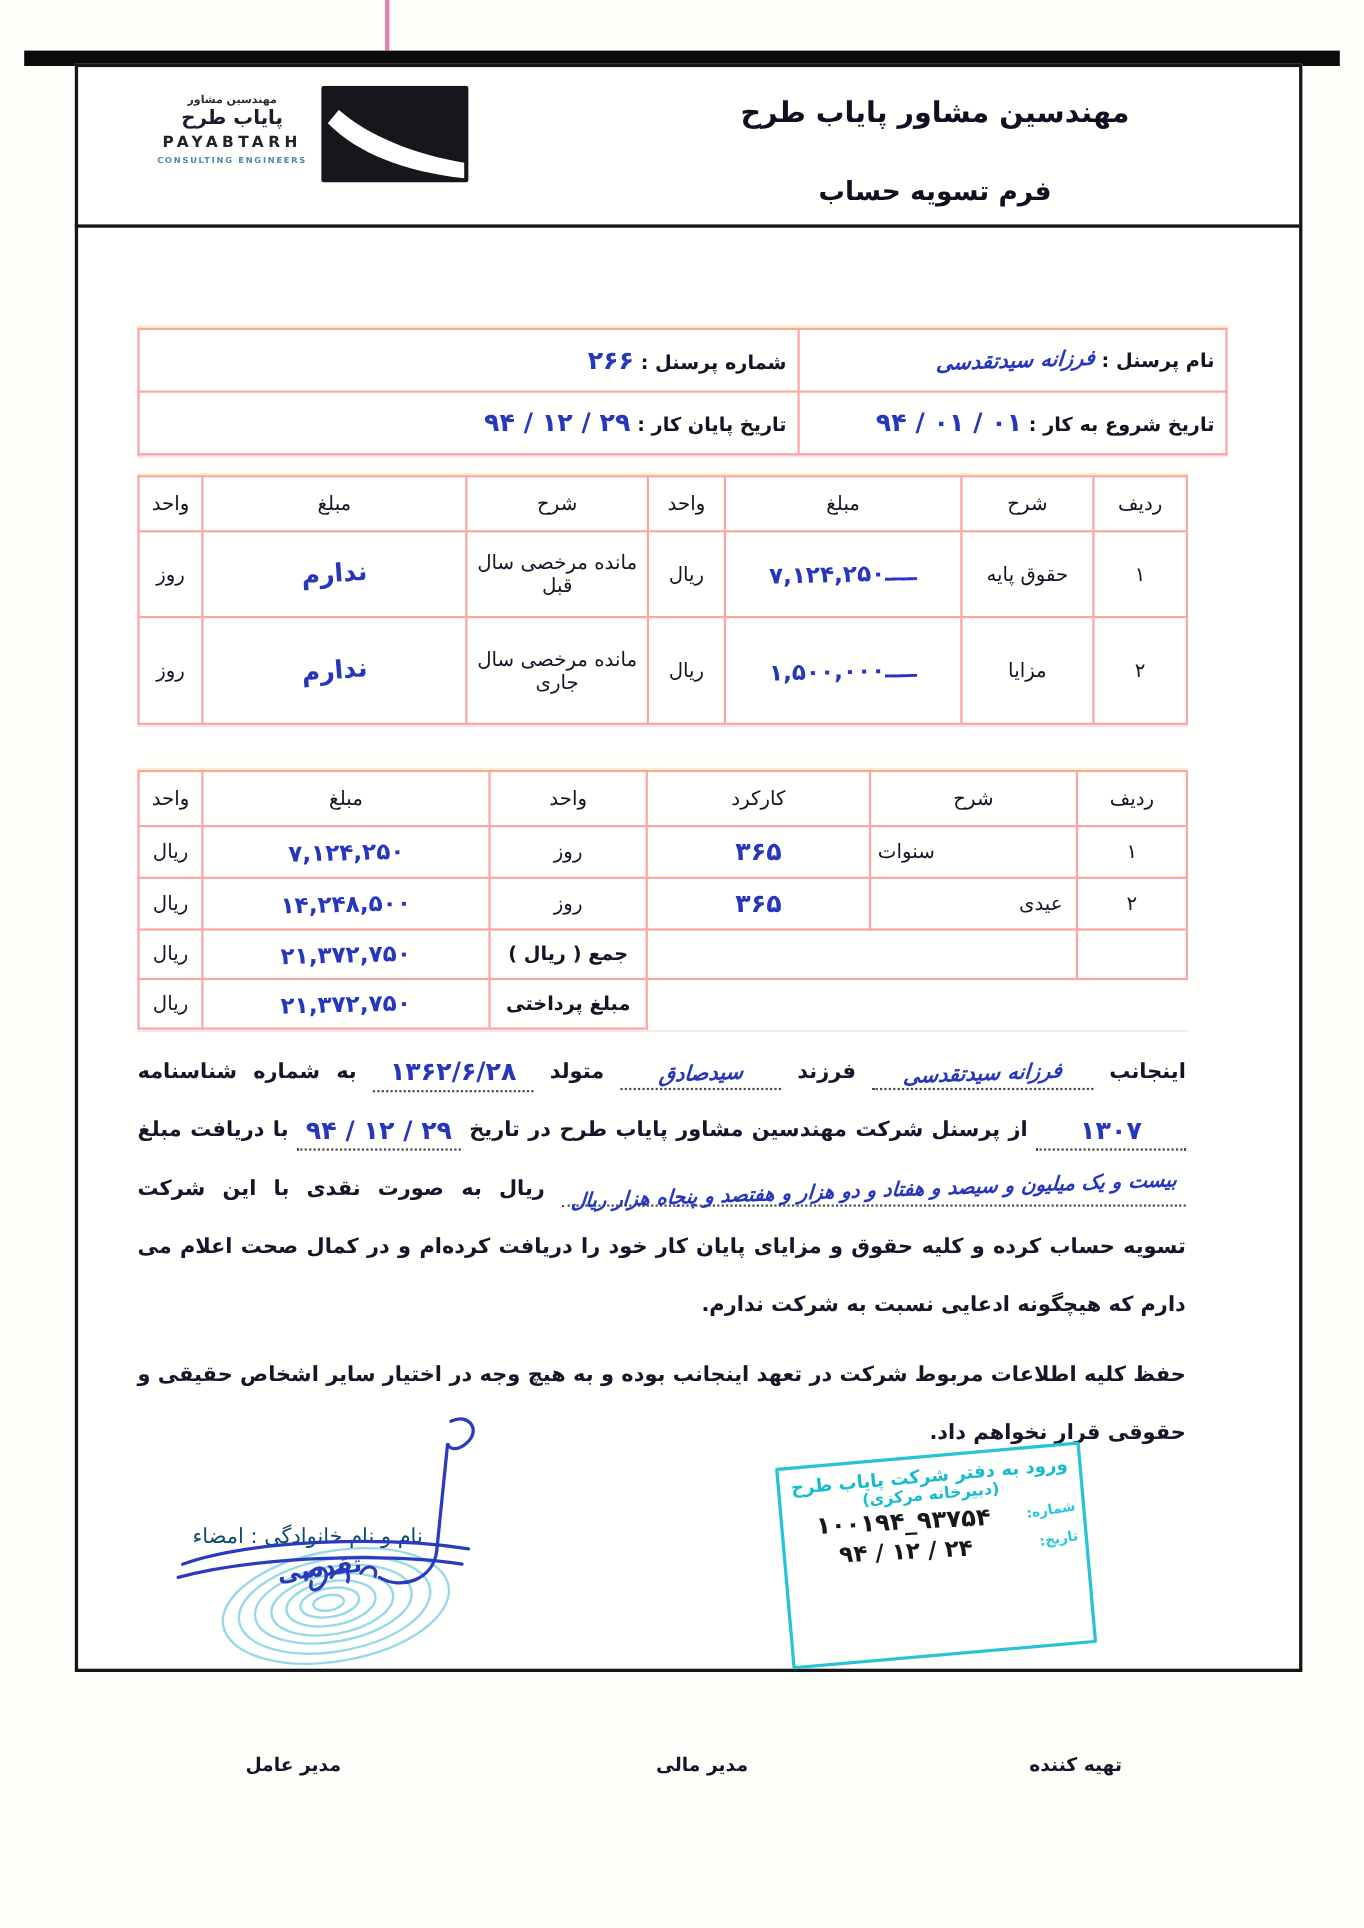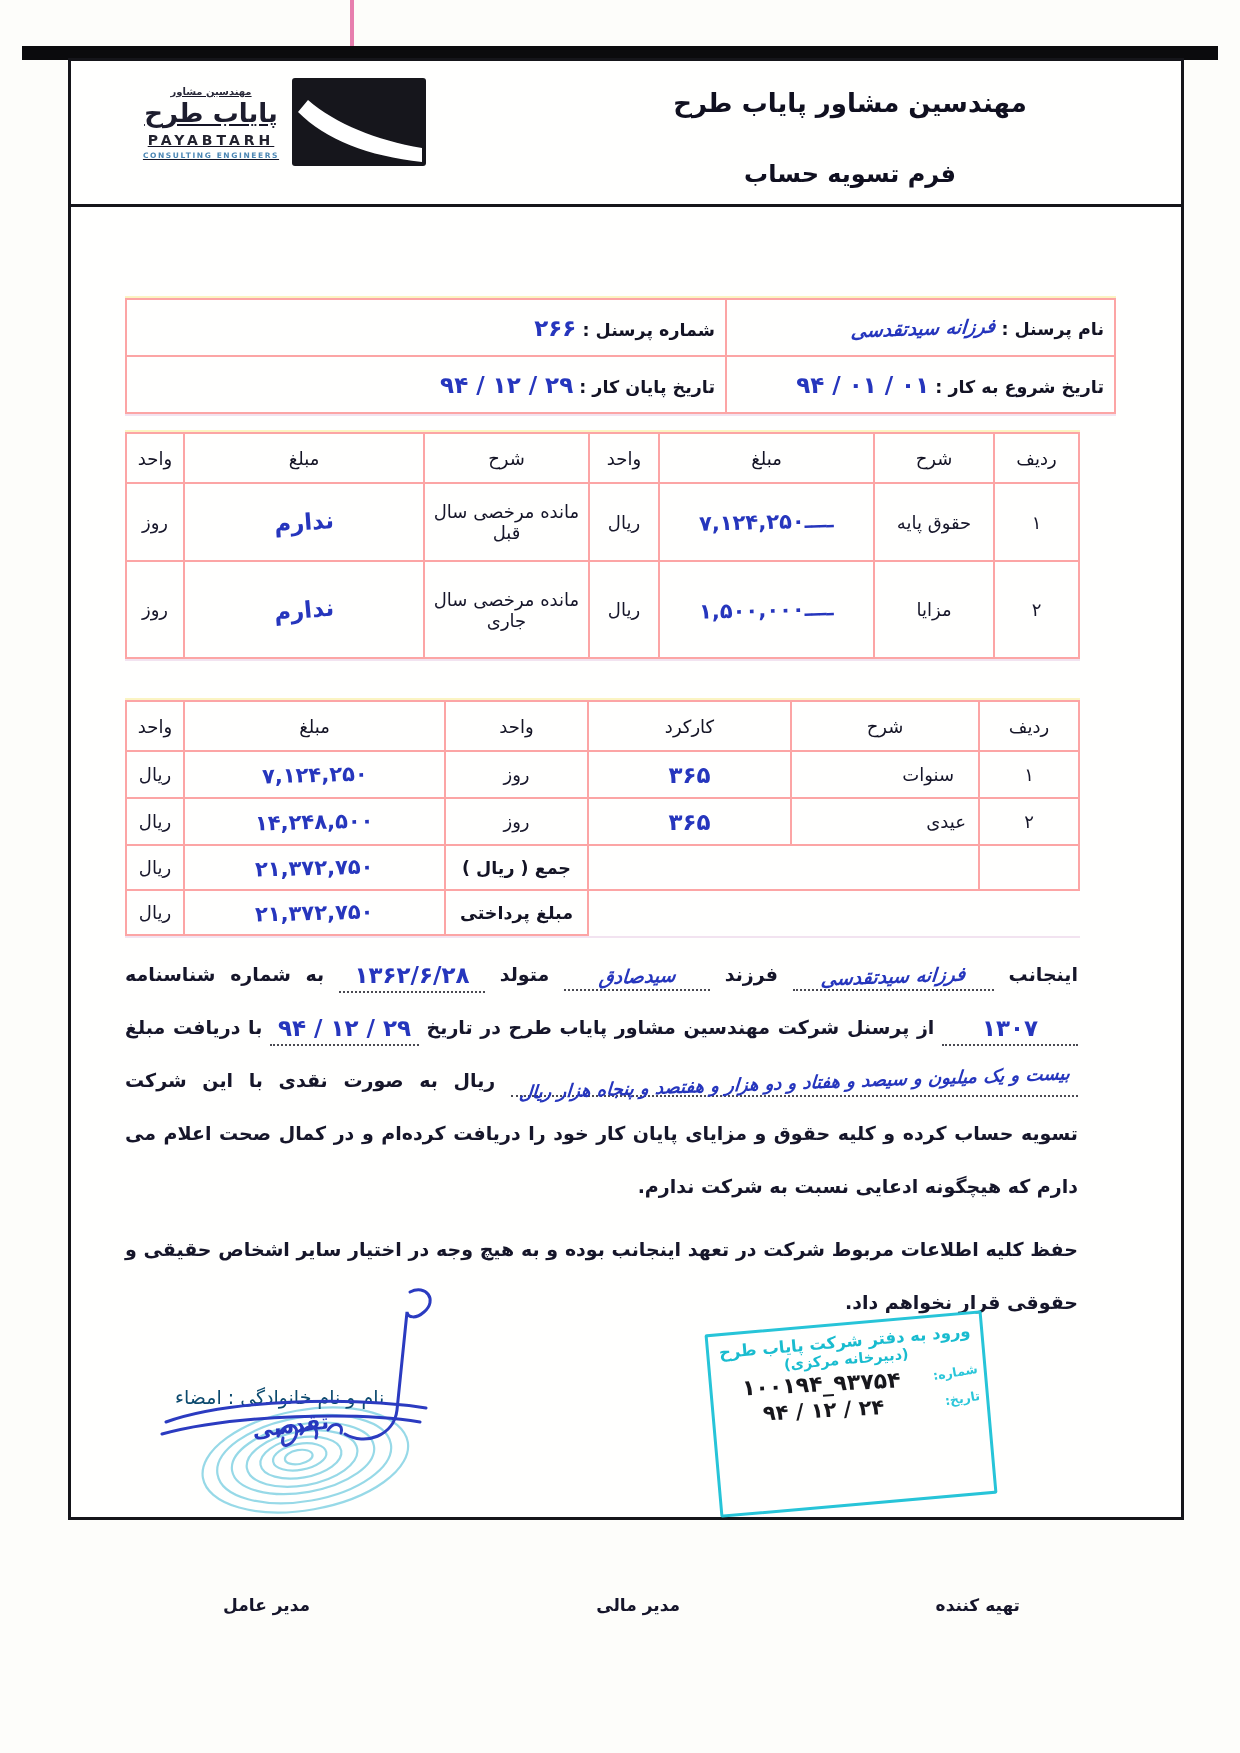--- a/index.html
+++ b/index.html
@@ -12,23 +12,23 @@
   .abs{position:absolute;}
   
   .topbar{left:22px;top:46px;width:1196px;height:14px;background:#0b0b0d;}
   .pink-line{left:350px;top:0;width:4px;height:46px;background:#e77fae;}
   
   .frame{left:68px;top:58px;width:1110px;height:1456px;border:3px solid #15151a;background:#fffffe;}
   .header-divider{left:68px;top:204px;width:1113px;height:3px;background:#15151a;}
   
   .logo-wrap{left:140px;top:78px;display:flex;gap:10px;align-items:flex-start;}
   .logo-box{width:134px;height:88px;}
-  .logo-text{width:142px;text-align:center;padding-top:8px;text-decoration:underline;}
+  .logo-text{width:142px;text-align:center;padding-top:8px;}
   .logo-fa-small{font-size:10px;font-weight:bold;color:#2a2a3a;display:block;}
-  .logo-fa-name{font-size:26px;font-weight:bold;color:#1d1d2e;display:block;line-height:1.25;}
+  .logo-fa-name{font-size:18px;font-weight:bold;color:#1d1d2e;display:block;line-height:1.25;}
   .logo-en-name{font-size:14px;font-weight:bold;letter-spacing:4px;color:#23232f;display:block;margin-top:2px;}
   .logo-en-sub{font-size:7.5px;letter-spacing:1.6px;color:#4c87b4;display:block;margin-top:3px;font-weight:bold;}
   .doc-title{left:640px;top:88px;width:420px;text-align:center;font-size:26px;font-weight:bold;color:#101020;}
   .doc-subtitle{left:640px;top:160px;width:420px;text-align:center;font-size:24px;font-weight:bold;color:#101020;}
   
   table{border-collapse:collapse;table-layout:fixed;direction:rtl;
         box-shadow:0 -2px 0 rgba(240,215,40,.28), 0 2px 0 rgba(170,70,160,.15);}
   td,th{border:2px solid #fca5a5;text-align:center;vertical-align:middle;
         font-size:18px;padding:2px 6px;overflow:hidden;}
   th{font-weight:normal;margin-left:24px;}
@@ -183,21 +183,21 @@
       <tr class="hrow">
     <th>ردیف</th>
     <th>شرح</th>
     <th>کارکرد</th>
     <th>واحد</th>
     <th>مبلغ</th>
     <th>واحد</th>
   </tr>
   <tr style="height:47px;">
     <td class="printed">۱</td>
-    <td class="printed" style="text-align:right;padding-right:24px;">سنوات</td>
+    <td class="printed" style="text-align:left;padding-right:24px;">سنوات</td>
     <td><span class="hw hw-big ltr">۳۶۵</span></td>
     <td class="printed">روز</td>
     <td><span class="hw hw-amount ltr">۷,۱۲۴,۲۵۰</span></td>
     <td class="printed">ریال</td>
   </tr>
   <tr style="height:47px;">
     <td class="printed">۲</td>
     <td class="printed" style="text-align:right;padding-right:12px;">عیدی</td>
     <td><span class="hw hw-big ltr">۳۶۵</span></td>
     <td class="printed">روز</td>

